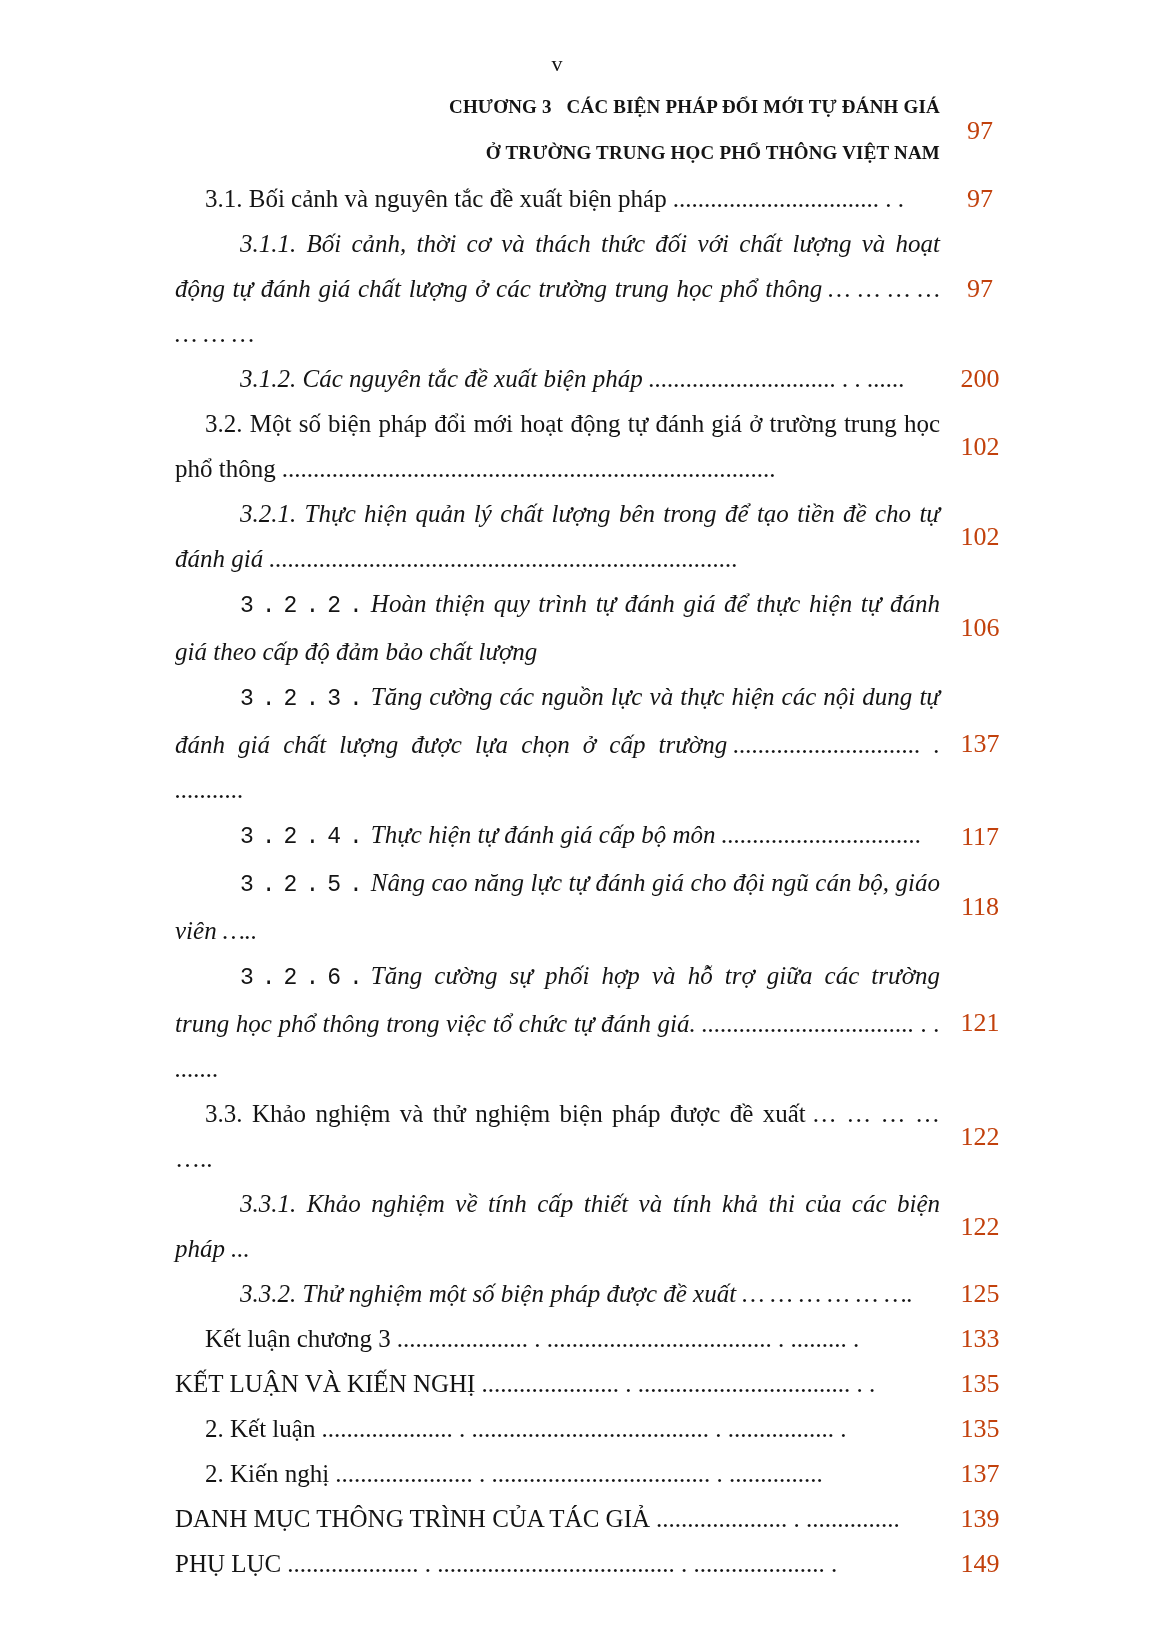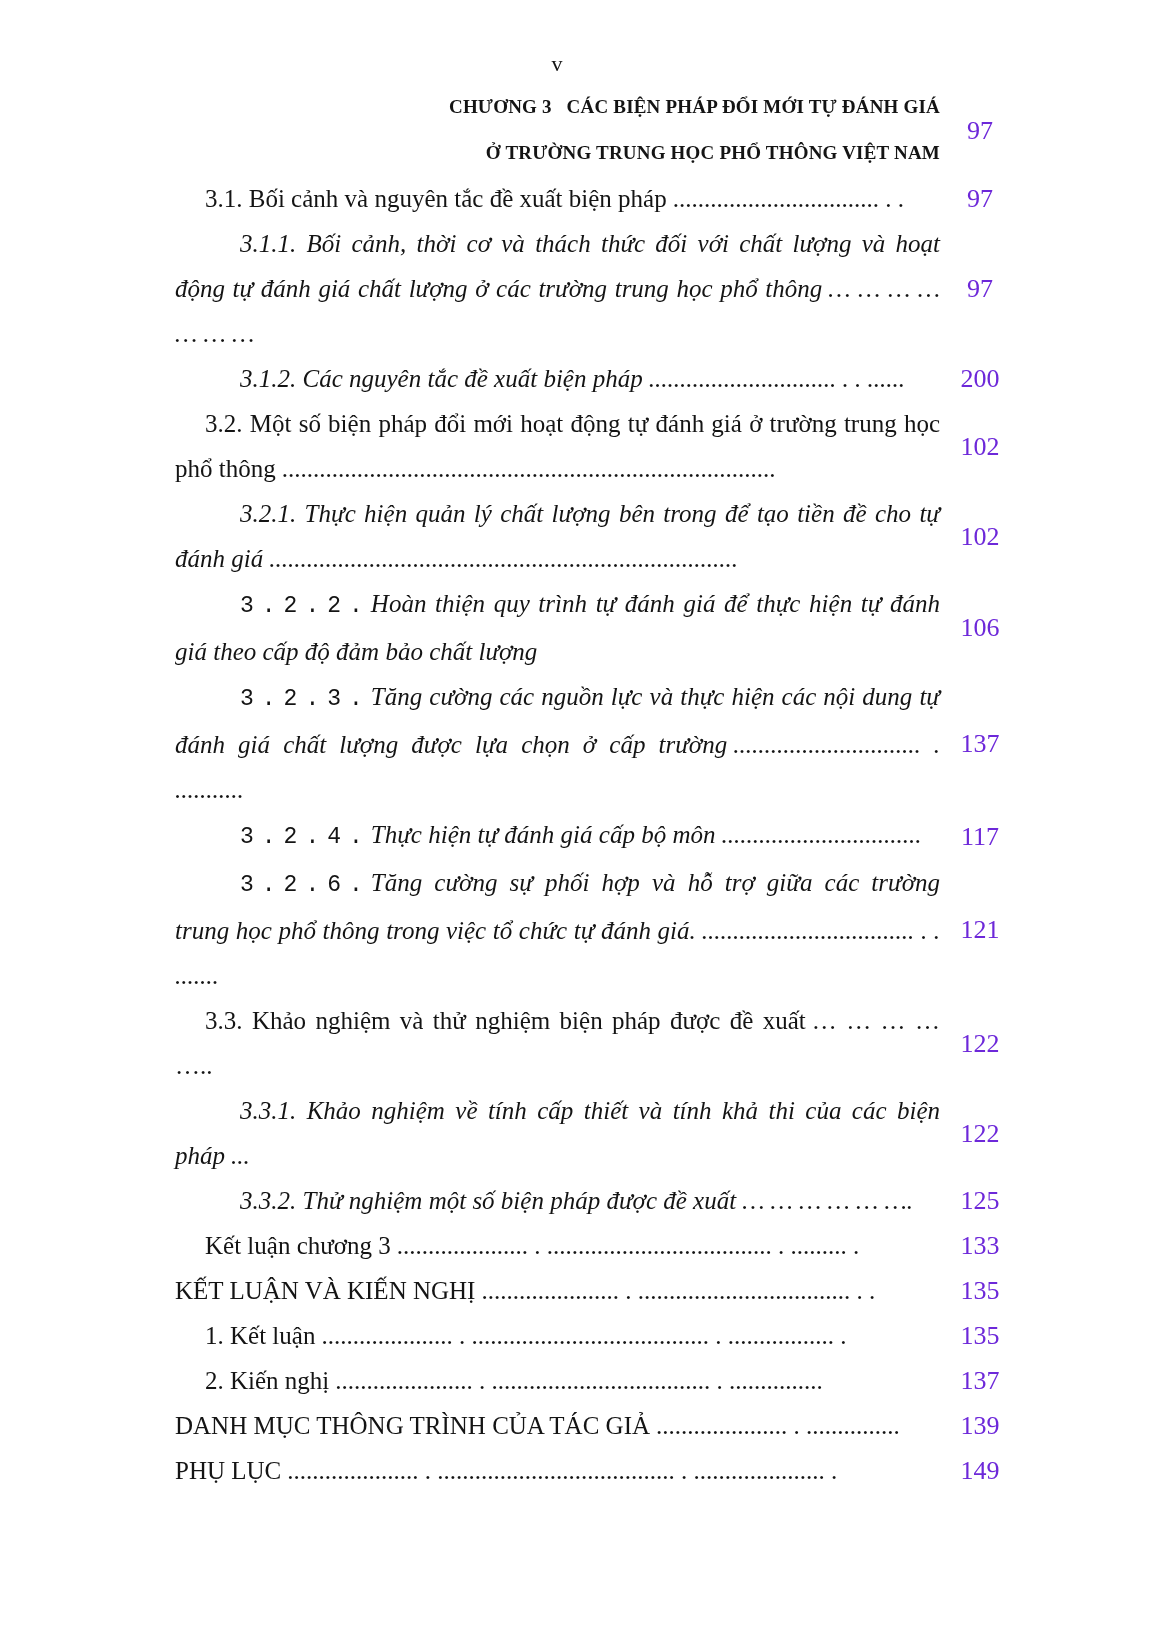--- a/index.html
+++ b/index.html
@@ -22,21 +22,21 @@
     line-height: 45px;
     text-align: justify;
     color: #141414;
   }
   .pagecol {
     flex: 0 0 80px;
     width: 80px;
     text-align: center;
     font-size: 26px;
     line-height: 45px;
-    color: #6d28d9;
+    color: #c2410c;
   }
   
   .folio-row .txt { text-align: center; font-size: 22px; line-height: 40px; letter-spacing: 1px; }
   
   .heading-row .txt { text-align: right; font-size: 19px; line-height: 46px; letter-spacing: 0.2px; font-weight: bold; }
   .heading-line { display: block; white-space: nowrap; }
   
   .e-main .txt { text-indent: 30px; font-family: Liberation Serif, serif; }
   .e-sub  .txt { text-indent: 65px; font-style: italic; }
   .e-flush .txt { text-indent: 0; }
@@ -101,20 +101,24 @@
   <div class="row e-sub">
     <div class="txt"><span class="wide-num">3.2.3.</span><span>Tăng cường các nguồn lực và thực hiện các nội dung tự đánh giá chất lượng được lựa chọn ở cấp trường</span><span class="dots">.............................. . ...........</span></div>
     <div class="pagecol">137</div>
   </div>
 
   <div class="row e-sub">
     <div class="txt"><span class="wide-num">3.2.4.</span><span>Thực hiện tự đánh giá cấp bộ môn</span><span class="dots">................................</span></div>
     <div class="pagecol">117</div>
   </div>
 
+  <div class="row e-sub">
+    <div class="txt"><span class="wide-num">3.2.5.</span><span>Nâng cao năng lực tự đánh giá cho đội ngũ cán bộ, giáo viên</span><span class="dots">…..</span></div>
+    <div class="pagecol">118</div>
+  </div>
 
   <div class="row e-sub">
     <div class="txt"><span class="wide-num">3.2.6.</span><span>Tăng cường sự phối hợp và hỗ trợ giữa các trường trung học phổ thông trong việc tổ chức tự đánh giá.</span><span class="dots">.................................. . . .......</span></div>
     <div class="pagecol">121</div>
   </div>
 
   <div class="row e-main">
     <div class="txt"><span>3.3. Khảo nghiệm và thử nghiệm biện pháp được đề xuất</span><span class="dots">… … … … …..</span></div>
     <div class="pagecol">122</div>
   </div>
@@ -133,21 +137,21 @@
     <div class="txt"><span>Kết luận chương 3</span><span class="dots">..................... . .................................... . ......... .</span></div>
     <div class="pagecol">133</div>
   </div>
 
   <div class="row e-flush">
     <div class="txt"><span>KẾT LUẬN VÀ KIẾN NGHỊ</span><span class="dots">...................... . .................................. . .</span></div>
     <div class="pagecol">135</div>
   </div>
 
   <div class="row e-main">
-    <div class="txt"><span>1. Kết luận</span><span class="dots">..................... . ...................................... . ................. .</span></div>
+    <div class="txt"><span>2. Kết luận</span><span class="dots">..................... . ...................................... . ................. .</span></div>
     <div class="pagecol">135</div>
   </div>
 
   <div class="row e-main">
     <div class="txt"><span>2. Kiến nghị</span><span class="dots">...................... . ................................... . ...............</span></div>
     <div class="pagecol">137</div>
   </div>
 
   <div class="row e-flush">
     <div class="txt"><span>DANH MỤC THÔNG TRÌNH CỦA TÁC GIẢ</span><span class="dots">..................... . ...............</span></div>

